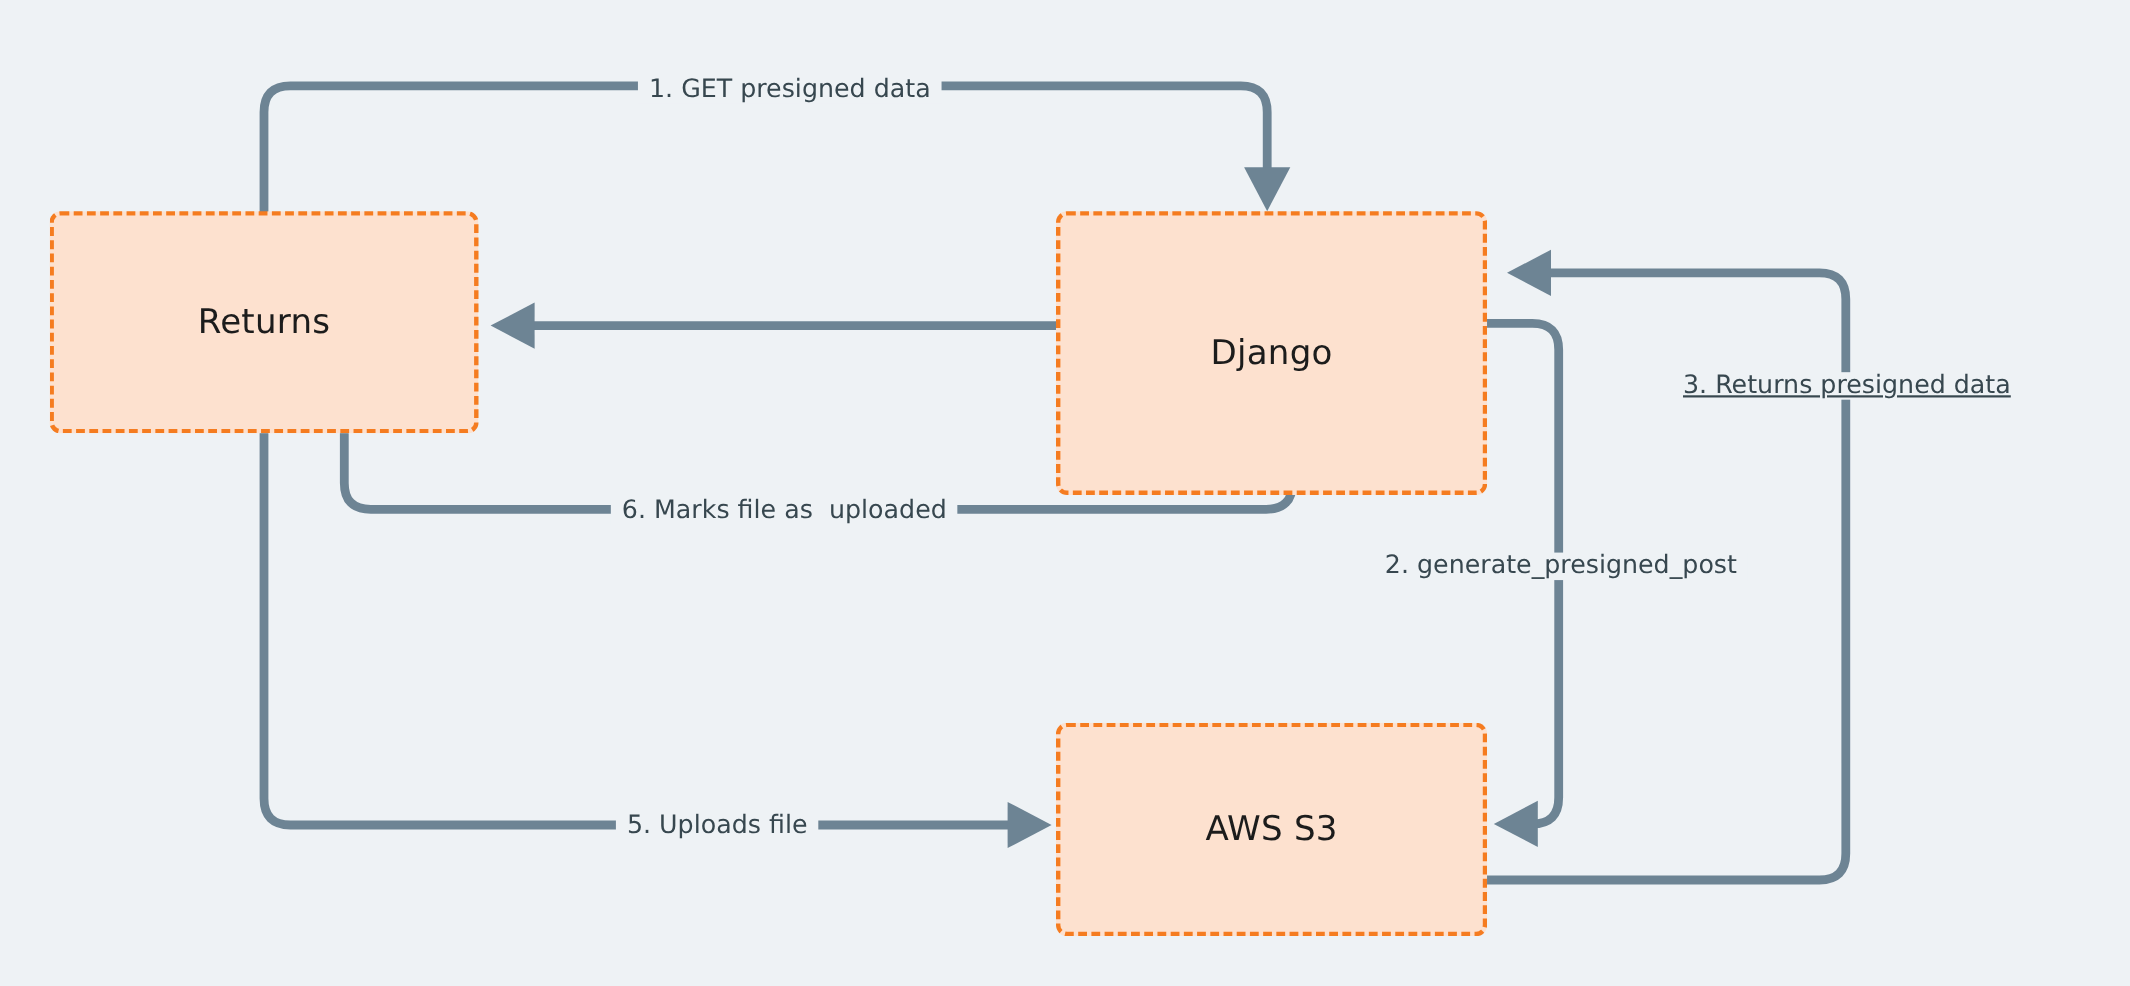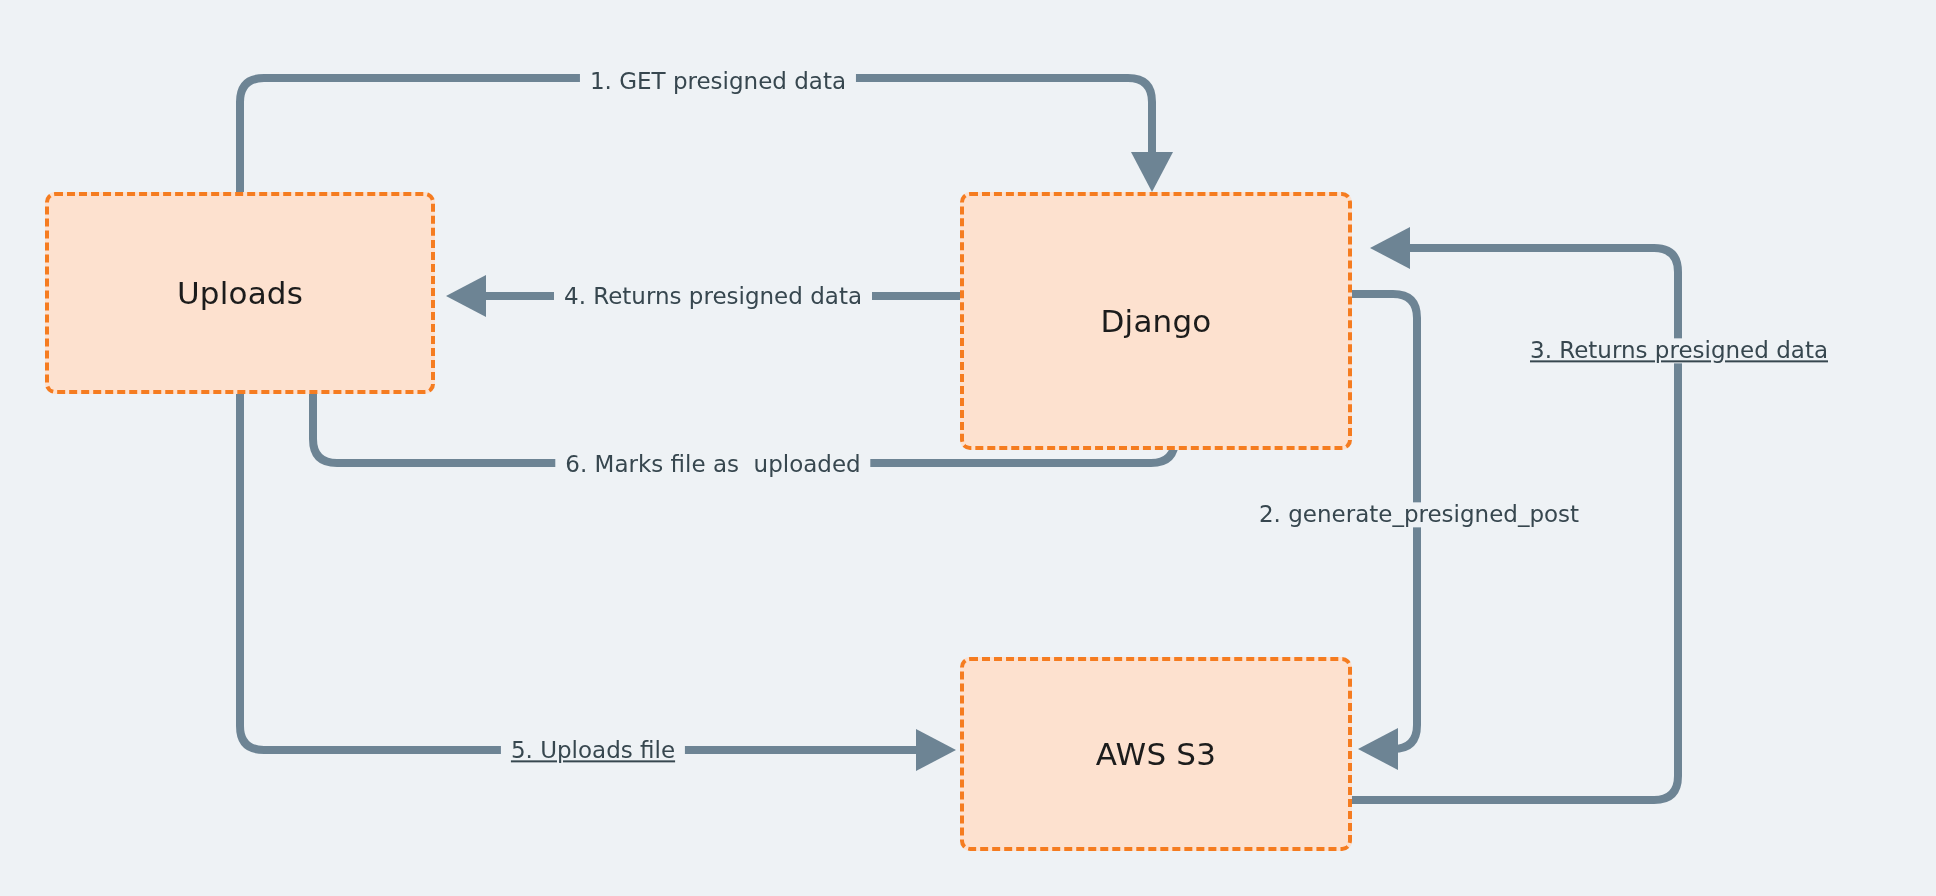--- a/index.html
+++ b/index.html
@@ -98,36 +98,35 @@
       <polygon class="arrow-head" points="956,750 916,729 916,771"></polygon>
     </g>
 
     <g>
       <path class="edge-path" d="M 313,394 L 313,439 Q 313,463 337,463 L 1151,463 Q 1175,463 1175,439 L 1175,430"></path>
       <polygon class="arrow-head" points="1175,400 1154,440 1196,440"></polygon>
     </g>
   </svg>
 
   <div class="node-box" style="left:45px; top:192px; width:390px; height:202px;">
-    <span class="node-label">Uploads</span>
+    <span class="node-label">Returns</span>
   </div>
 
   <div class="node-box" style="left:960px; top:192px; width:392px; height:258px;">
     <span class="node-label">Django</span>
   </div>
 
   <div class="node-box" style="left:960px; top:657px; width:392px; height:194px;">
     <span class="node-label">AWS S3</span>
   </div>
 
   <div class="edge-label" style="left:718px; top:82px;">1. GET presigned data</div>
 
   <div class="edge-label" style="left:1419px; top:515px;">2. generate_presigned_post</div>
 
   <div class="edge-label" style="left:1679px; top:351px;text-decoration:underline;">3. Returns presigned data</div>
 
-  <div class="edge-label" style="left:713px; top:297px;">4. Returns presigned data</div>
 
-  <div class="edge-label" style="left:593px; top:751px;text-decoration:underline;">5. Uploads file</div>
+  <div class="edge-label" style="left:652px; top:751px;">5. Uploads file</div>
 
   <div class="edge-label" style="left:713px; top:465px;text-align:center;">6. Marks file as  uploaded</div>
 
 </div>
 
 </body></html>

